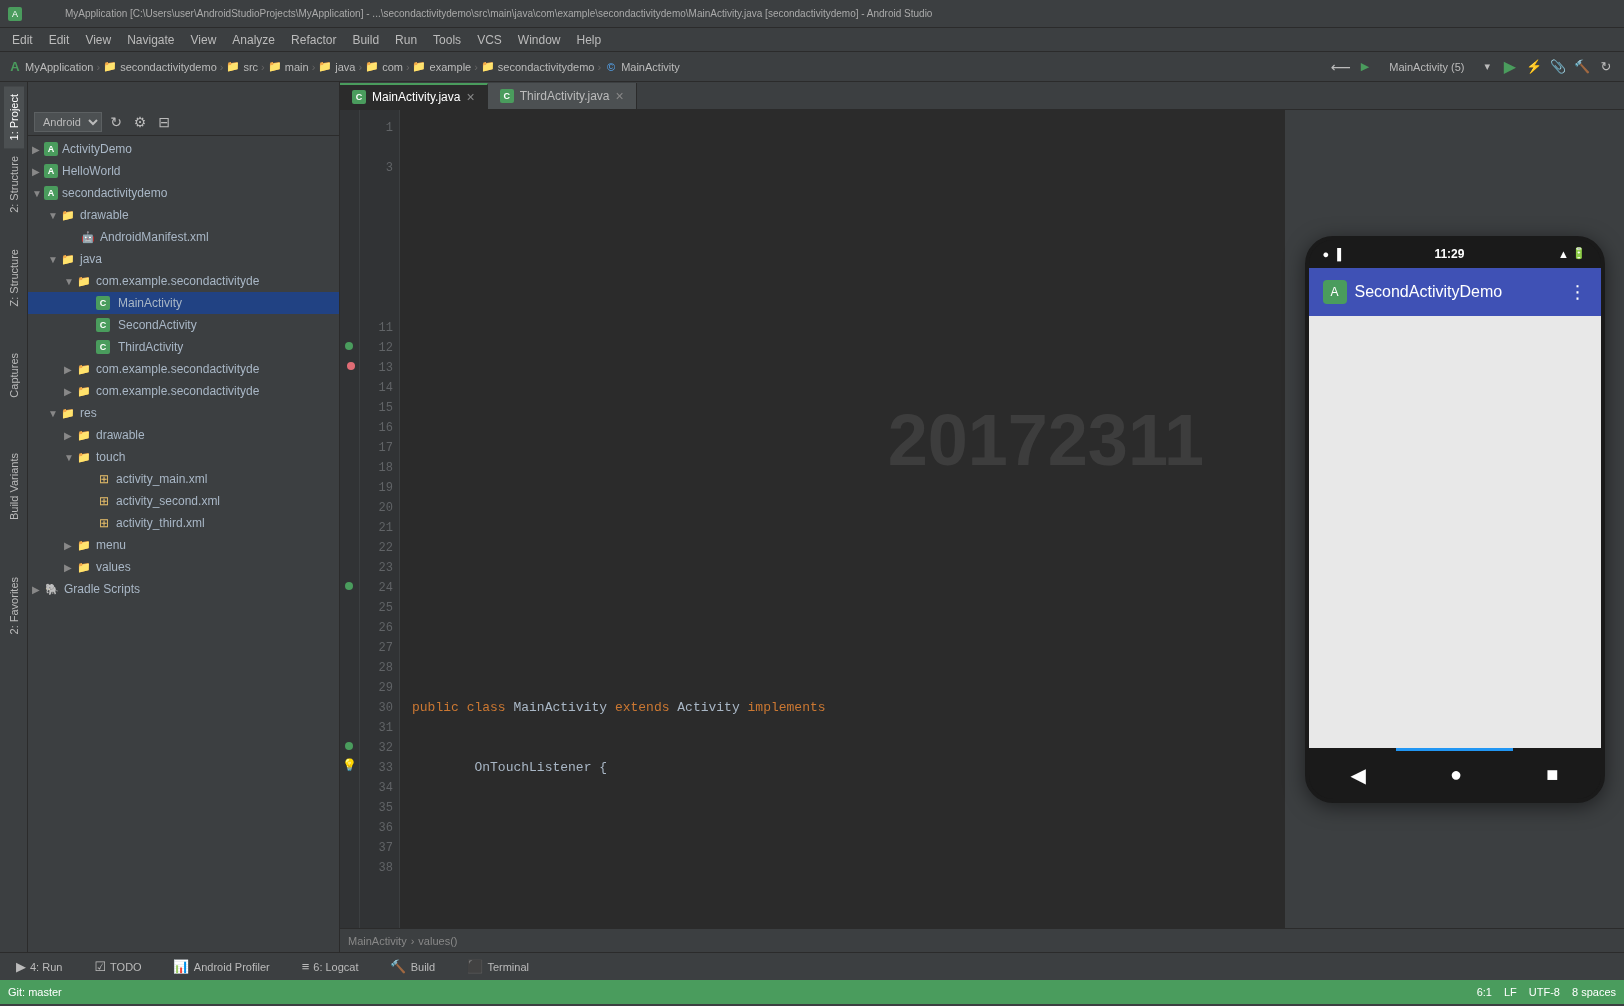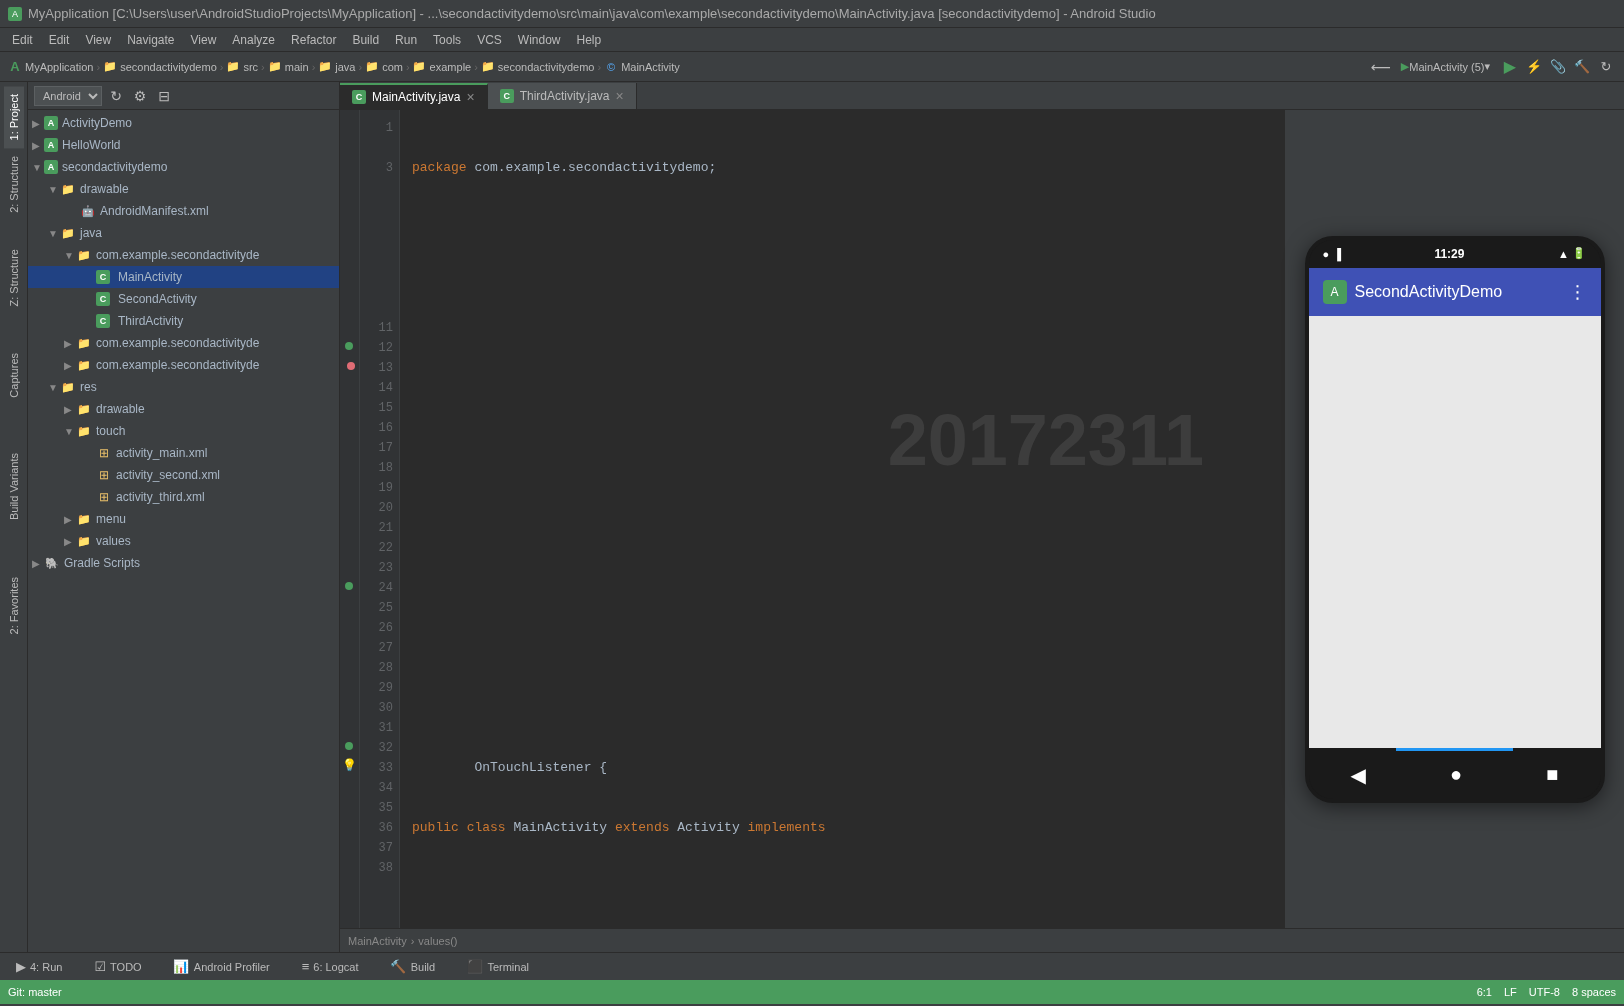--- a/index.html
+++ b/index.html
@@ -115,20 +115,21 @@
       border-right: 1px solid #2b2b2b;
     }
     #project-toolbar {
       height: 28px;
       background: #3c3f41;
       display: flex;
       align-items: center;
       padding: 0 6px;
       border-bottom: 1px solid #2b2b2b;
       gap: 4px;
+      margin-top: 26px;
     }
     #project-toolbar select {
       background: #4c5052;
       border: 1px solid #5c6062;
       color: #bbbbbb;
       font-size: 11px;
       padding: 1px 4px;
       height: 20px;
     }
     .toolbar-icon-btn {
@@ -423,21 +424,21 @@
     #file-tree::-webkit-scrollbar-thumb { background: #5c6062; }
     #code-editor::-webkit-scrollbar { width: 8px; height: 8px; }
     #code-editor::-webkit-scrollbar-track { background: #2b2b2b; }
     #code-editor::-webkit-scrollbar-thumb { background: #5c6062; }
   </style>
 </head>
 <body>
 
 <div id="title-bar">
   <span class="app-icon">A</span>
-  <span style="font-size:13px; color:#aaa; overflow:hidden; text-overflow:ellipsis; white-space:nowrap; max-width:1500px;">MyApplication [C:\Users\user\AndroidStudioProjects\MyApplication] - ...\secondactivitydemo\src\main\java\com\example\secondactivitydemo\MainActivity.java [secondactivitydemo] - Android Studio</span>
+  <span style="font-size:10px; color:#aaa; overflow:hidden; text-overflow:ellipsis; white-space:nowrap; max-width:1500px;margin-left:37px;">MyApplication [C:\Users\user\AndroidStudioProjects\MyApplication] - ...\secondactivitydemo\src\main\java\com\example\secondactivitydemo\MainActivity.java [secondactivitydemo] - Android Studio</span>
 </div>
 
 <div id="menu-bar">
   <span>Edit</span>
   <span>Edit</span>
   <span>View</span>
   <span>Navigate</span>
   <span>View</span>
   <span>Analyze</span>
   <span>Refactor</span>
@@ -492,21 +493,21 @@
   <span class="breadcrumb-sep">›</span>
   <div class="breadcrumb-item">
     <span class="breadcrumb-icon bc-class">©</span>
     <span>MainActivity</span>
   </div>
 
   <div class="nav-right">
     <button class="toolbar-icon-btn">⟵</button>
     <button class="toolbar-icon-btn" style="width:auto; padding: 0 6px; font-size:11px;">
       <span style="color:#4a9c5d;">▶</span>
-      <span style="margin:0 0;">MainActivity (5)</span>
+      <span style="margin:0 20px;">MainActivity (5)</span>
       <span>▾</span>
     </button>
     <button class="toolbar-icon-btn" style="color:#4a9c5d; font-size:16px;">▶</button>
     <button class="toolbar-icon-btn" style="font-size:13px;">⚡</button>
     <button class="toolbar-icon-btn" style="font-size:13px;">📎</button>
     <button class="toolbar-icon-btn" style="font-size:13px;">🔨</button>
     <button class="toolbar-icon-btn" style="font-size:13px;">↻</button>
   </div>
 </div>
 
@@ -726,32 +727,31 @@
           <div>32</div>
           <div>33</div>
           <div>34</div>
           <div>35</div>
           <div>36</div>
           <div>37</div>
           <div>38</div>
         </div>
 
         <div id="code-content" style="position: relative;">
-          <div><span class="kw">package</span> com.example.secondactivitydemo;</div>
-          <div>&nbsp;</div>
-          <div>&nbsp;</div>
-          <div>&nbsp;</div>
-          <div>&nbsp;</div>
-          <div>&nbsp;</div>
-          <div>&nbsp;</div>
-          <div>&nbsp;</div>
-          <div>&nbsp;</div>
-          <div>&nbsp;</div>
+          <div>&nbsp;</div>
+          <div>&nbsp;</div>
+          <div>&nbsp;</div>
+          <div>&nbsp;</div>
+          <div>&nbsp;</div>
+          <div>&nbsp;</div>
+          <div>&nbsp;</div>
+          <div>&nbsp;</div>
+          <div>&nbsp;</div>
+          <div><span class="kw">public</span> <span class="kw">class</span> <span class="cls">MainActivity</span> <span class="kw">extends</span> <span class="cls">Activity</span> <span class="kw">implements</span></div>
           <div>        <span class="cls">OnTouchListener</span> {</div>
-          <div><span class="kw">public</span> <span class="kw">class</span> <span class="cls">MainActivity</span> <span class="kw">extends</span> <span class="cls">Activity</span> <span class="kw">implements</span></div>
           
           
           
           
           
           
           
           
           
           

